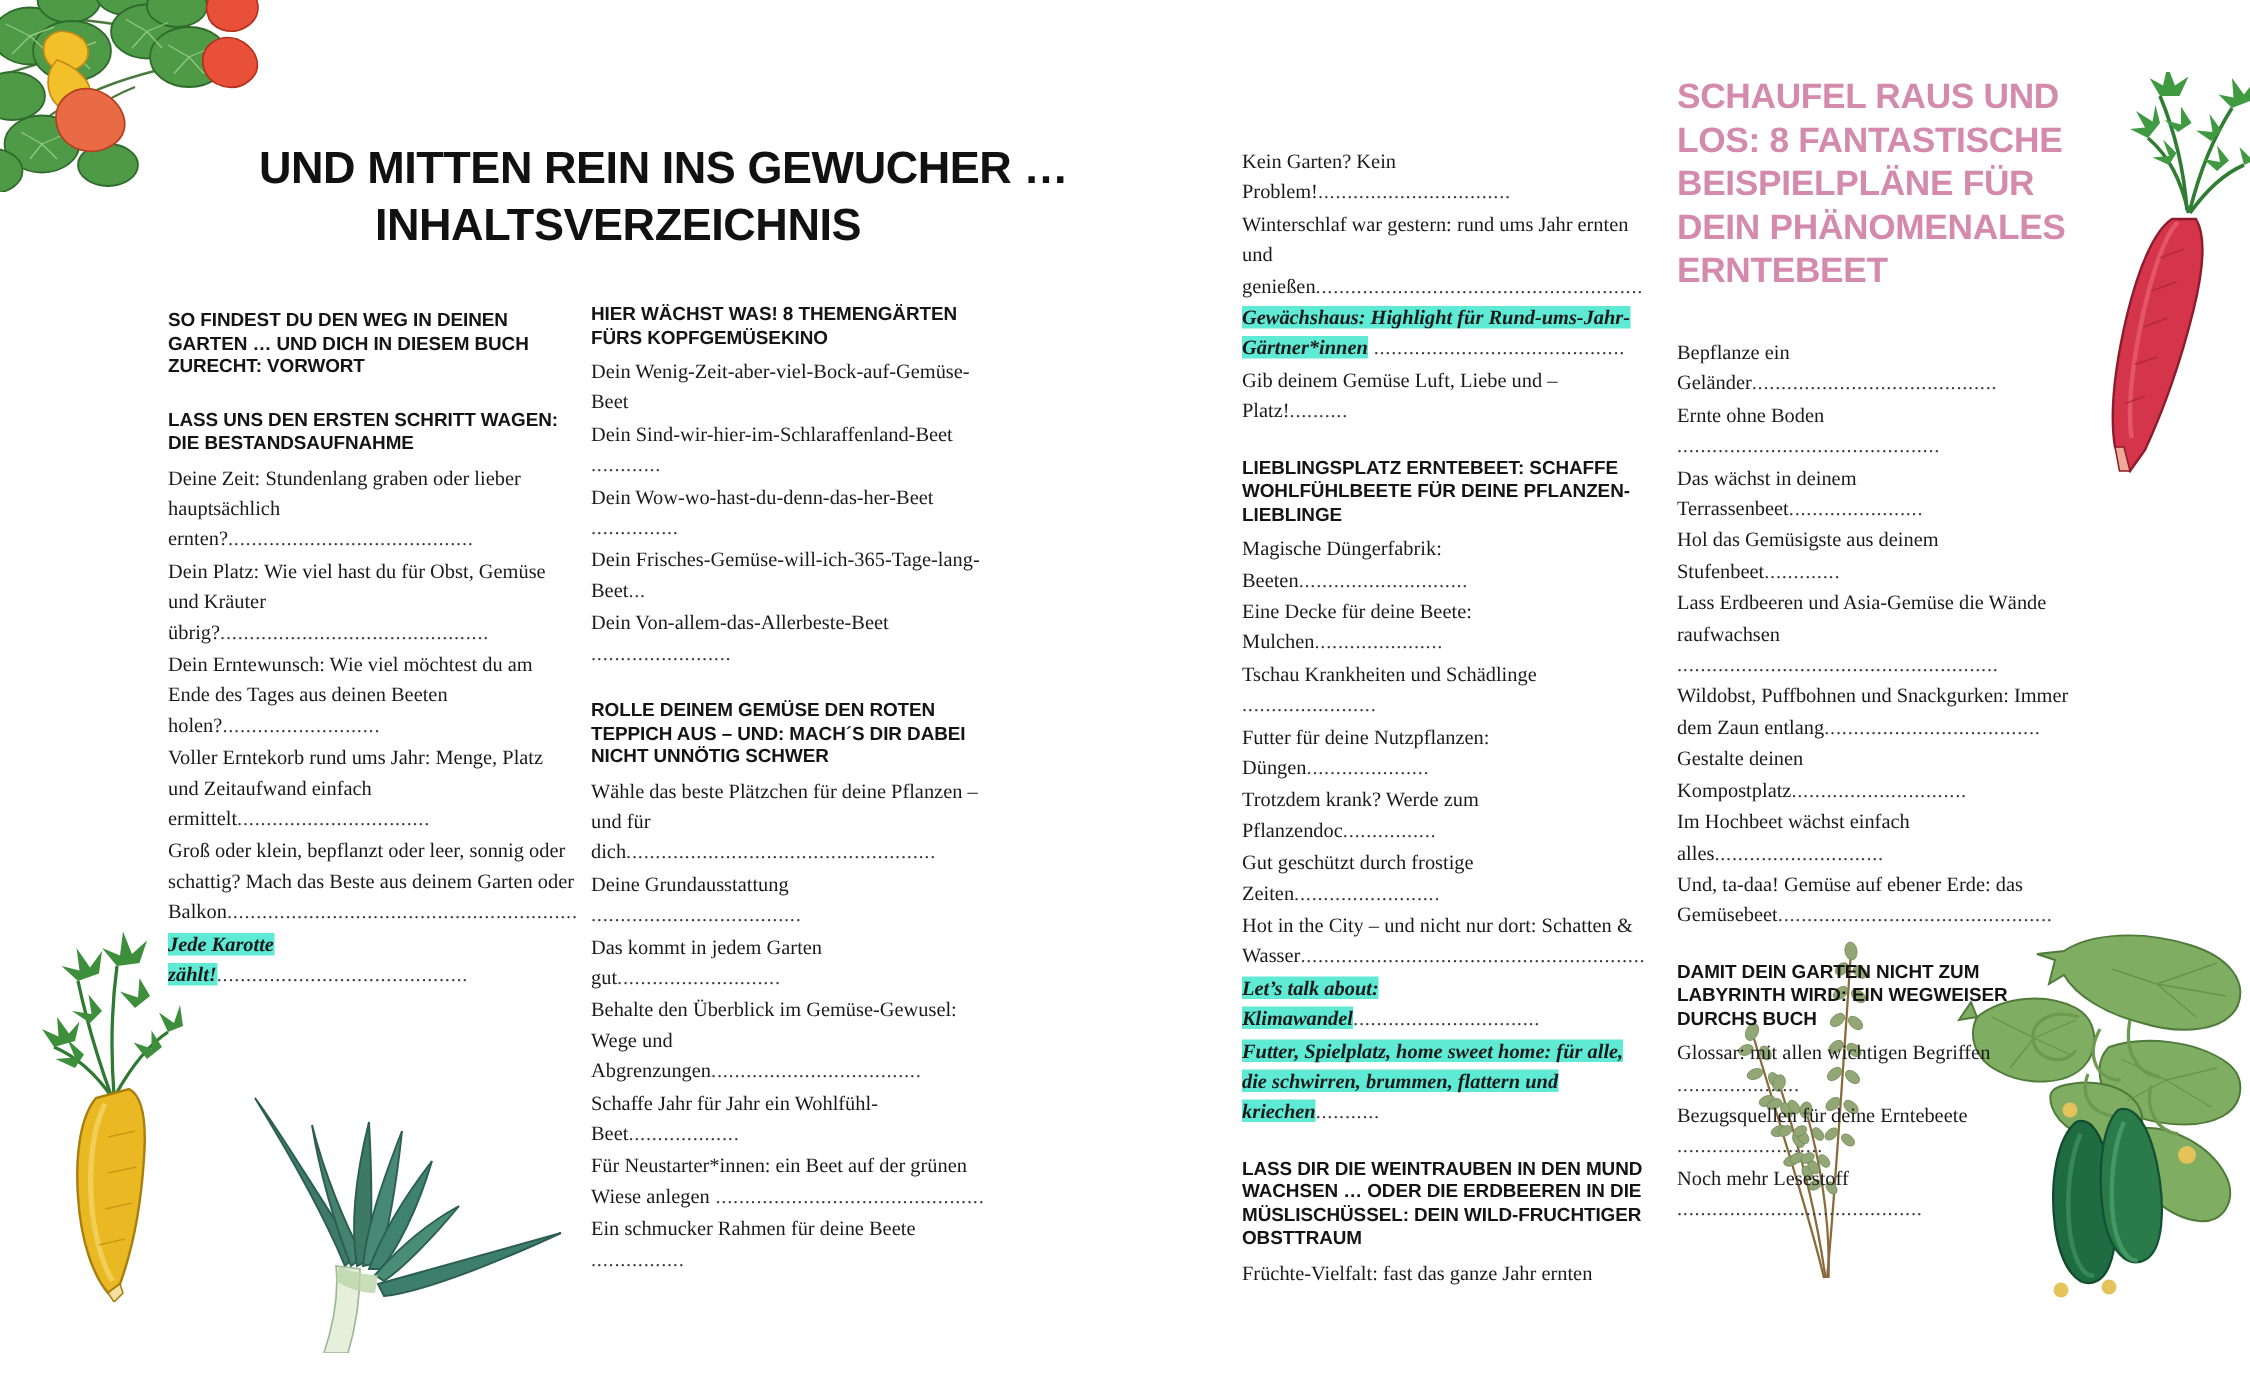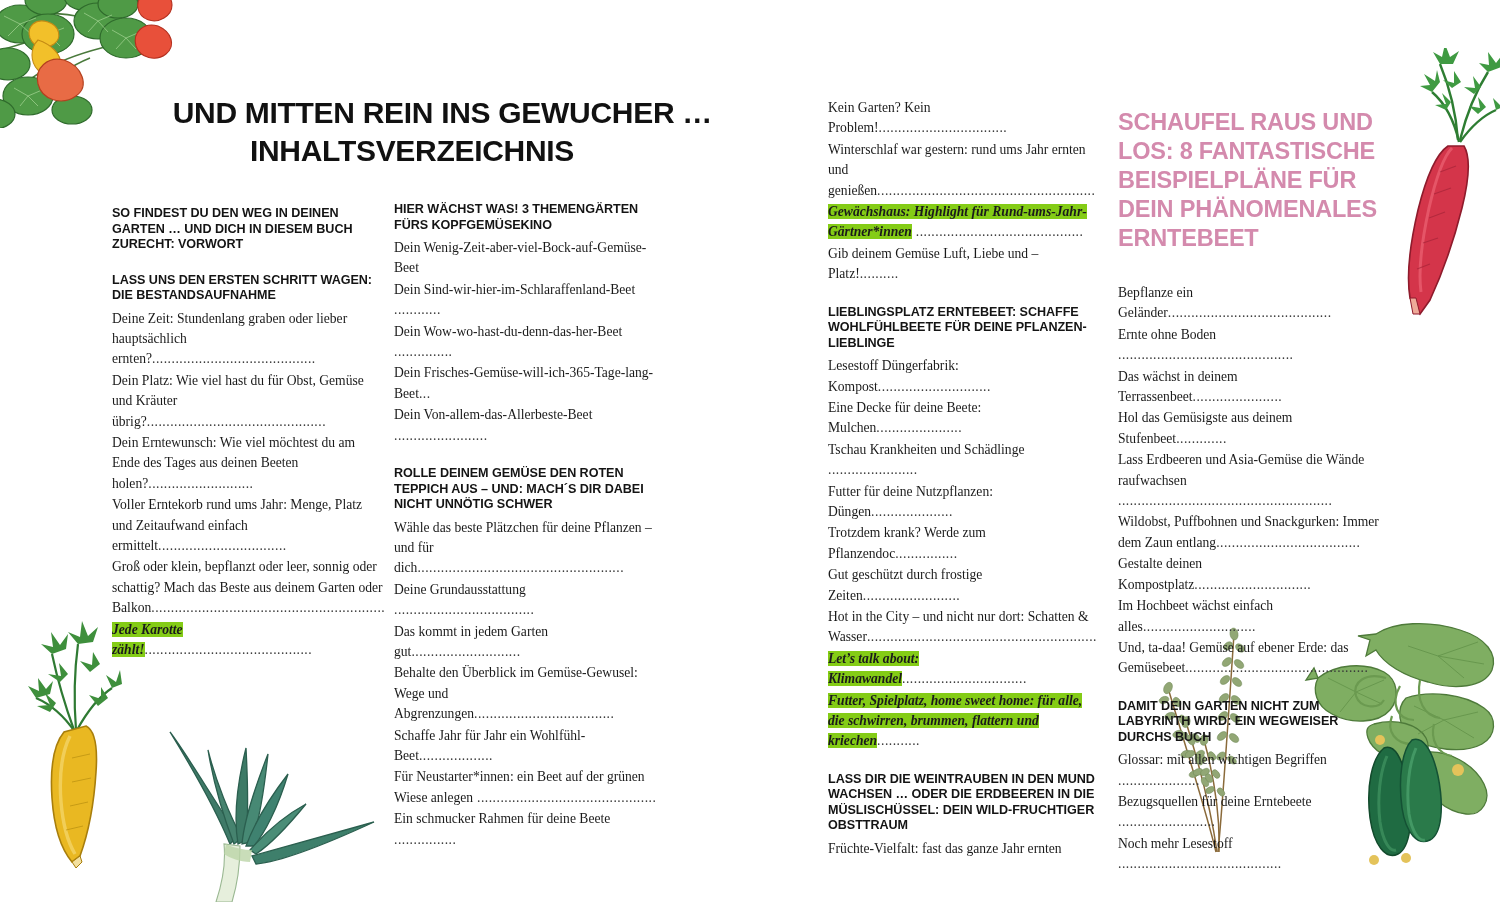--- a/index.html
+++ b/index.html
@@ -29,21 +29,21 @@
   
   .col{position:absolute;top:0;}
   .col1{left:112px;width:272px;}
   .col2{left:394px;width:272px;}
   .col3{left:828px;width:268px;}
   .col4{left:1118px;width:268px;}
 
   .col1 .colinner{padding-top:206px;}
   .col2 .colinner{padding-top:202px;}
   .col3 .colinner{padding-top:98px;}
-  .col4 .colinner{padding-top:108px;}
+  .col4 .colinner{padding-top:50px;}
 
   
   .pink-head{
     font-family:"Liberation Sans", sans-serif;
     font-weight:bold;
     font-size:23.5px;
     line-height:29px;
     color:#d48aad;
     letter-spacing:-0.2px;
     margin:0 0 30px 0;
@@ -72,21 +72,21 @@
     margin:0 0 1px 0;
     position:relative;
     overflow:hidden;
   }
   ul.toc li .txt{ }
   ul.toc li .dots{
     letter-spacing:0.5px;
     color:#3a3a3a;
   }
   li.hl .txt{
-    background:#84cc16;
+    background:#5eead4;
     font-style:italic;
     font-weight:bold;
     box-decoration-break:clone;
     -webkit-box-decoration-break:clone;
   }
 
   
   .ill{position:absolute;pointer-events:none;}
   #ill-nasturtium{left:-14px;top:-12px;width:200px;height:140px;}
   #ill-carrot-red{left:1396px;top:48px;width:104px;height:276px;}
@@ -315,21 +315,21 @@
             <li><span class="txt">Voller Erntekorb rund ums Jahr: Menge, Platz und Zeitaufwand einfach ermittelt</span><span class="dots">.................................</span></li>
             <li><span class="txt">Groß oder klein, bepflanzt oder leer, sonnig oder schattig? Mach das Beste aus deinem Garten oder Balkon</span><span class="dots">...............................................................</span></li>
             <li class="hl"><span class="txt">Jede Karotte zählt!</span><span class="dots">...........................................</span></li>
           </ul>
         </div>
       </div>
     </div>
   <div class="col col2">
       <div class="colinner" id="c1">
         <div class="sec">
-          <div class="sec-head">HIER WÄCHST WAS! 3 THEMENGÄRTEN FÜRS KOPFGEMÜSEKINO</div>
+          <div class="sec-head">HIER WÄCHST WAS! 8 THEMENGÄRTEN FÜRS KOPFGEMÜSEKINO</div>
           <ul class="toc">
             <li><span class="txt">Dein Wenig-Zeit-aber-viel-Bock-auf-Gemüse-Beet</span></li>
             <li><span class="txt">Dein Sind-wir-hier-im-Schlaraffenland-Beet</span><span class="dots"> ............</span></li>
             <li><span class="txt">Dein Wow-wo-hast-du-denn-das-her-Beet</span><span class="dots"> ...............</span></li>
             <li><span class="txt">Dein Frisches-Gemüse-will-ich-365-Tage-lang-Beet</span><span class="dots">...</span></li>
             <li><span class="txt">Dein Von-allem-das-Allerbeste-Beet</span><span class="dots"> ........................</span></li>
           </ul>
         </div>
         <div class="sec">
           <div class="sec-head">ROLLE DEINEM GEMÜSE DEN ROTEN TEPPICH AUS – UND: MACH´S DIR DABEI NICHT UNNÖTIG SCHWER</div>
@@ -351,21 +351,21 @@
           <ul class="toc">
             <li><span class="txt">Kein Garten? Kein Problem!</span><span class="dots">.................................</span></li>
             <li><span class="txt">Winterschlaf war gestern: rund ums Jahr ernten und genießen</span><span class="dots">..............................................................</span></li>
             <li class="hl"><span class="txt">Gewächshaus: Highlight für Rund-ums-Jahr-Gärtner*innen</span><span class="dots"> ...........................................</span></li>
             <li><span class="txt">Gib deinem Gemüse Luft, Liebe und – Platz!</span><span class="dots">..........</span></li>
           </ul>
         </div>
         <div class="sec">
           <div class="sec-head">LIEBLINGSPLATZ ERNTEBEET: SCHAFFE WOHLFÜHLBEETE FÜR DEINE PFLANZEN-LIEBLINGE</div>
           <ul class="toc">
-            <li><span class="txt">Lesestoff Düngerfabrik: Kompost</span><span class="dots">.............................</span></li>
+            <li><span class="txt">Magische Düngerfabrik: Beeten</span><span class="dots">.............................</span></li>
             <li><span class="txt">Eine Decke für deine Beete: Mulchen</span><span class="dots">......................</span></li>
             <li><span class="txt">Tschau Krankheiten und Schädlinge</span><span class="dots"> .......................</span></li>
             <li><span class="txt">Futter für deine Nutzpflanzen: Düngen</span><span class="dots">.....................</span></li>
             <li><span class="txt">Trotzdem krank? Werde zum Pflanzendoc</span><span class="dots">................</span></li>
             <li><span class="txt">Gut geschützt durch frostige Zeiten</span><span class="dots">.........................</span></li>
             <li><span class="txt">Hot in the City – und nicht nur dort: Schatten &amp; Wasser</span><span class="dots">...............................................................</span></li>
             <li class="hl"><span class="txt">Let’s talk about: Klimawandel</span><span class="dots">................................</span></li>
             <li class="hl"><span class="txt">Futter, Spielplatz, home sweet home: für alle, die schwirren, brummen, flattern und kriechen</span><span class="dots">...........</span></li>
           </ul>
         </div>

